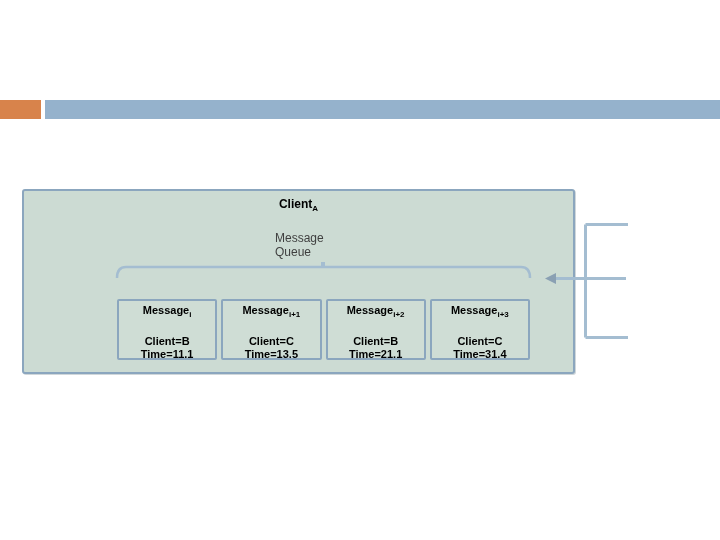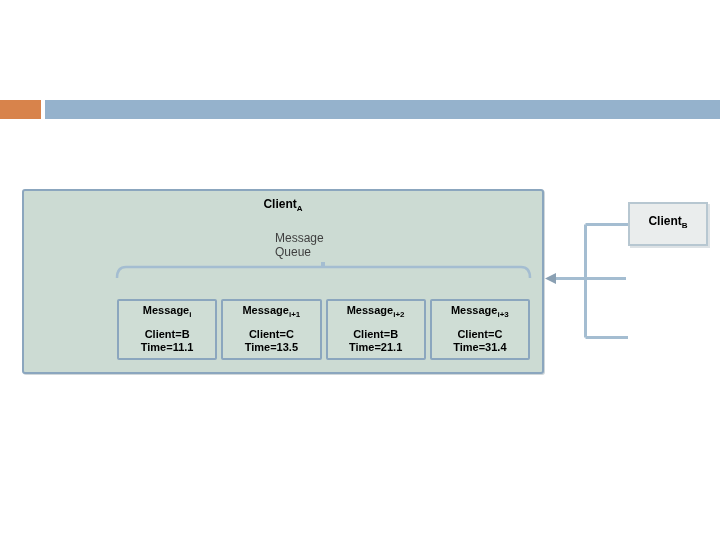--- a/index.html
+++ b/index.html
@@ -25,20 +25,21 @@
   }
 
   
   .client-a {
     position: absolute; left: 22px; top: 189px;
     width: 518px; height: 181px;
     background: #ccdbd3;
     border: 2px solid #8ba6be;
     border-radius: 3px;
     box-shadow: 1px 1px 0 rgba(120,140,150,0.35);
+    padding-left: 31px;
   }
   .client-a-title {
     position: absolute; left: 0; top: 6px; width: 100%;
     text-align: center;
     font-size: 12px; font-weight: bold; color: #000000;
   }
   .client-a-title sub, .cell-title sub, .client-box sub {
     font-size: 8px; line-height: 0;
   }
   .queue-label {
@@ -59,21 +60,21 @@
     flex: 1 1 0;
     background: #cfddd5;
     border: 2px solid #8ba6be;
     border-radius: 2px;
     box-sizing: border-box;
     text-align: center;
     font-size: 11px; font-weight: bold; color: #000000;
     padding-top: 3px;
     line-height: 13px;
   }
-  .cell-title { margin-bottom: 11px; }
+  .cell-title { margin-bottom: 18px; }
 
   
   .connectors {
     position: absolute; left: 540px; top: 190px;
     width: 100px; height: 160px;
   }
 
   
   .client-box {
     position: absolute; left: 628px;
@@ -133,15 +134,14 @@
   </div>
 
   <svg class="connectors" viewBox="0 0 100 160">
     <path d="M45.5,34.5 L45.5,147.5" fill="none" stroke="#a4bdd1" stroke-width="3"></path>
     <path d="M45.5,34.5 L88,34.5" fill="none" stroke="#a4bdd1" stroke-width="3"></path>
     <path d="M14,88.5 L86,88.5" fill="none" stroke="#a4bdd1" stroke-width="3"></path>
     <path d="M45.5,147.5 L88,147.5" fill="none" stroke="#a4bdd1" stroke-width="3"></path>
     <polygon points="5,88.5 16,83 16,94" fill="#8aa0b3"></polygon>
   </svg>
 
-  <div class="client-box cb-b"><span>Client</span><sub>B</sub></div>
 
 </div>
 
 </body></html>

